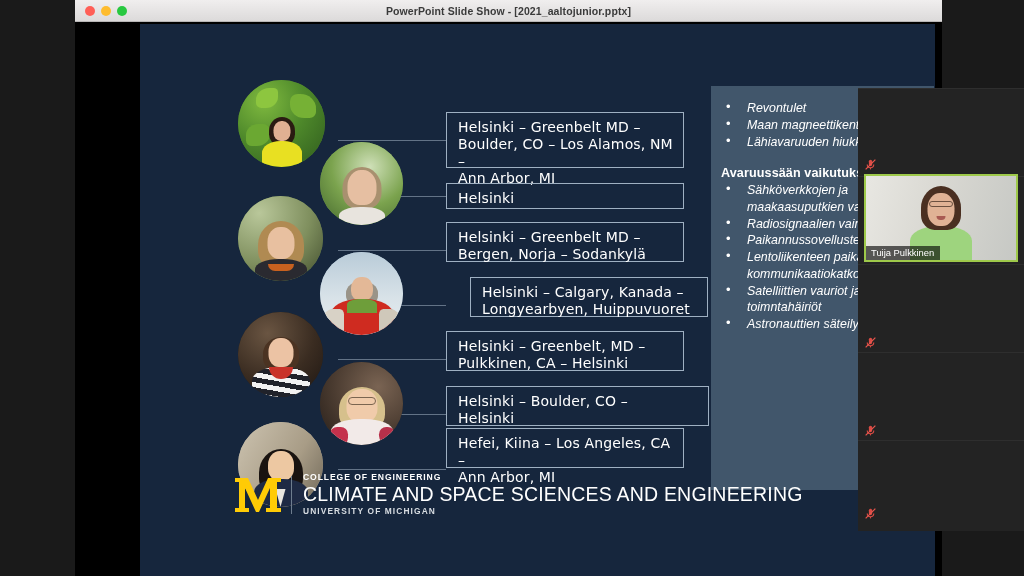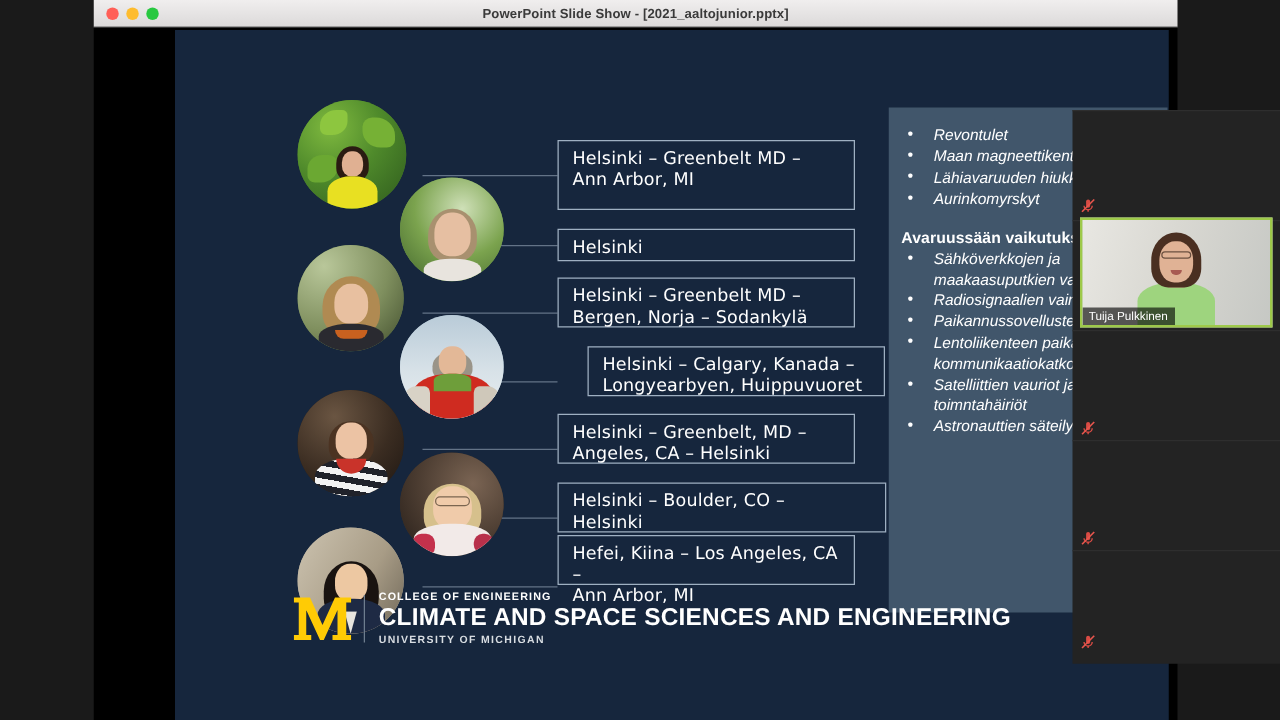--- a/index.html
+++ b/index.html
@@ -95,21 +95,21 @@
     content:"\2022"; position:absolute; left:5px; top:-1px;
     font-style:normal; font-size:13px;
   }
 
   
   #logo { position:absolute; left:95px; top:448px; display:flex; align-items:center; }
   #um-m { width:46px; height:40px; margin-right:10px; }
   #logo .divider { width:1px; height:38px; background:#6e7d8e; margin-right:11px; }
   .lg1 { font-size:8.6px; color:#fff; font-weight:bold; letter-spacing:.9px; line-height:11px;}
   .lg2 {
-    font-size:19.5px; color:#fff; font-weight:bold;
+    font-size:19.5px; color:#fff; font-weight:normal;
     letter-spacing:.2px; line-height:23px;
     font-family:"Liberation Sans", sans-serif;
   }
   .lg3 {
     font-size:8.4px; color:#d8dde2; font-weight:bold; letter-spacing:1.1px;
     font-family:Liberation Sans, sans-serif; line-height:11px;
   }
 
   
   #sidebar {
@@ -239,58 +239,58 @@
         <div style="position:absolute;inset:0;background:linear-gradient(120deg,#ccc3b0 0%,#a89c86 60%,#6f6758 100%);"></div>
         <div class="p-hair" style="bottom:10px;width:44px;height:48px;background:#191310;"></div>
         <div class="p-head" style="bottom:26px;width:26px;height:30px;background:#edc8a2;"></div>
         <div class="p-body" style="bottom:0;width:54px;height:28px;background:#1e2a44;"></div>
         <div style="position:absolute;left:50%;bottom:0;transform:translateX(-50%);width:10px;height:18px;background:#e8e5de;clip-path:polygon(50% 100%,0 0,100% 0);"></div>
       </div>
     </div>
 
     <div class="tbox" style="left:306px;top:88px;width:238px;height:56px;">
       <div>Helsinki – Greenbelt MD –</div>
+      <div>Boulder, CO –  Los Alamos, NM –</div>
       <div>Ann Arbor, MI</div>
     </div>
 
     <div class="tbox" style="left:306px;top:159px;width:238px;height:26px;">
       <div>Helsinki</div>
     </div>
 
     <div class="tbox" style="left:306px;top:198px;width:238px;height:40px;">
       <div>Helsinki – Greenbelt MD –</div>
       <div>Bergen, Norja – Sodankylä</div>
     </div>
 
     <div class="tbox" style="left:306px;top:253px;width:238px;height:40px;margin-left:24px;">
       <div>Helsinki – Calgary, Kanada –</div>
       <div>Longyearbyen, Huippuvuoret</div>
     </div>
 
     <div class="tbox" style="left:306px;top:307px;width:238px;height:40px;">
       <div>Helsinki – Greenbelt, MD –</div>
-      <div>Angeles, CA – Helsinki</div>
+      <div>Pulkkinen, CA – Helsinki</div>
     </div>
 
     <div class="tbox" style="left:306px;top:362px;width:263px;height:40px;">
       <div>Helsinki – Boulder, CO –</div>
       <div>Helsinki</div>
     </div>
 
     <div class="tbox" style="left:306px;top:404px;width:238px;height:40px;">
       <div>Hefei, Kiina – Los Angeles, CA –</div>
       <div>Ann Arbor, MI</div>
     </div>
 
     <div id="panel">
       <ul class="bl">
         <li>Revontulet</li>
         <li>Maan magneettikenttä</li>
         <li>Lähiavaruuden hiukkaspurskeet</li>
-        <li>Aurinkomyrskyt</li>
       </ul>
       <div class="sec-h second">Avaruussään vaikutukset</div>
       <ul class="bl">
         <li>Sähköverkkojen ja maakaasuputkien vauriot</li>
         <li>Radiosignaalien vaimeneminen</li>
         <li>Paikannussovellusten virheet</li>
         <li>Lentoliikenteen paikannus- ja kommunikaatiokatkot</li>
         <li>Satelliittien vauriot ja toimntahäiriöt</li>
         <li>Astronauttien säteilyriskit</li>
       </ul>

